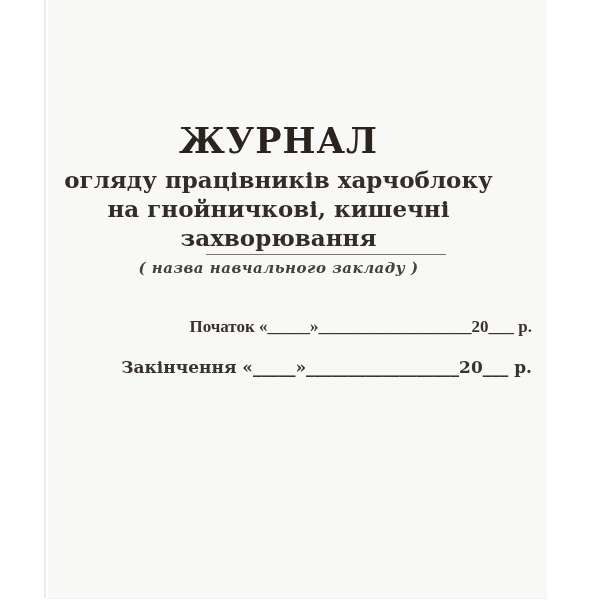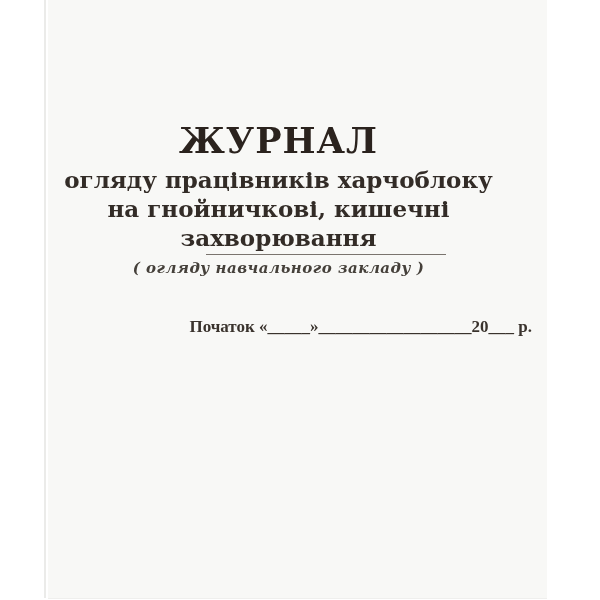--- a/index.html
+++ b/index.html
@@ -99,19 +99,20 @@
 
     <div class="centered subtitle">
       <div>огляду працівників харчоблоку</div>
       <div>на гнойничкові, кишечні захворювання</div>
     </div>
 
     <div class="centered title">ЖУРНАЛ</div>
 
     <div class="org-rule"></div>
 
-    <div class="centered org-caption">( огляду навчального закладу )</div>
+    <div class="centered org-caption">( назва навчального закладу )</div>
 
     <div class="date-row first">Початок «_____»__________________20___ р.</div>
 
+    <div class="date-row second">Закінчення «_____»__________________20___ р.</div>
 
   </div>
 </div>
 
 </body></html>

